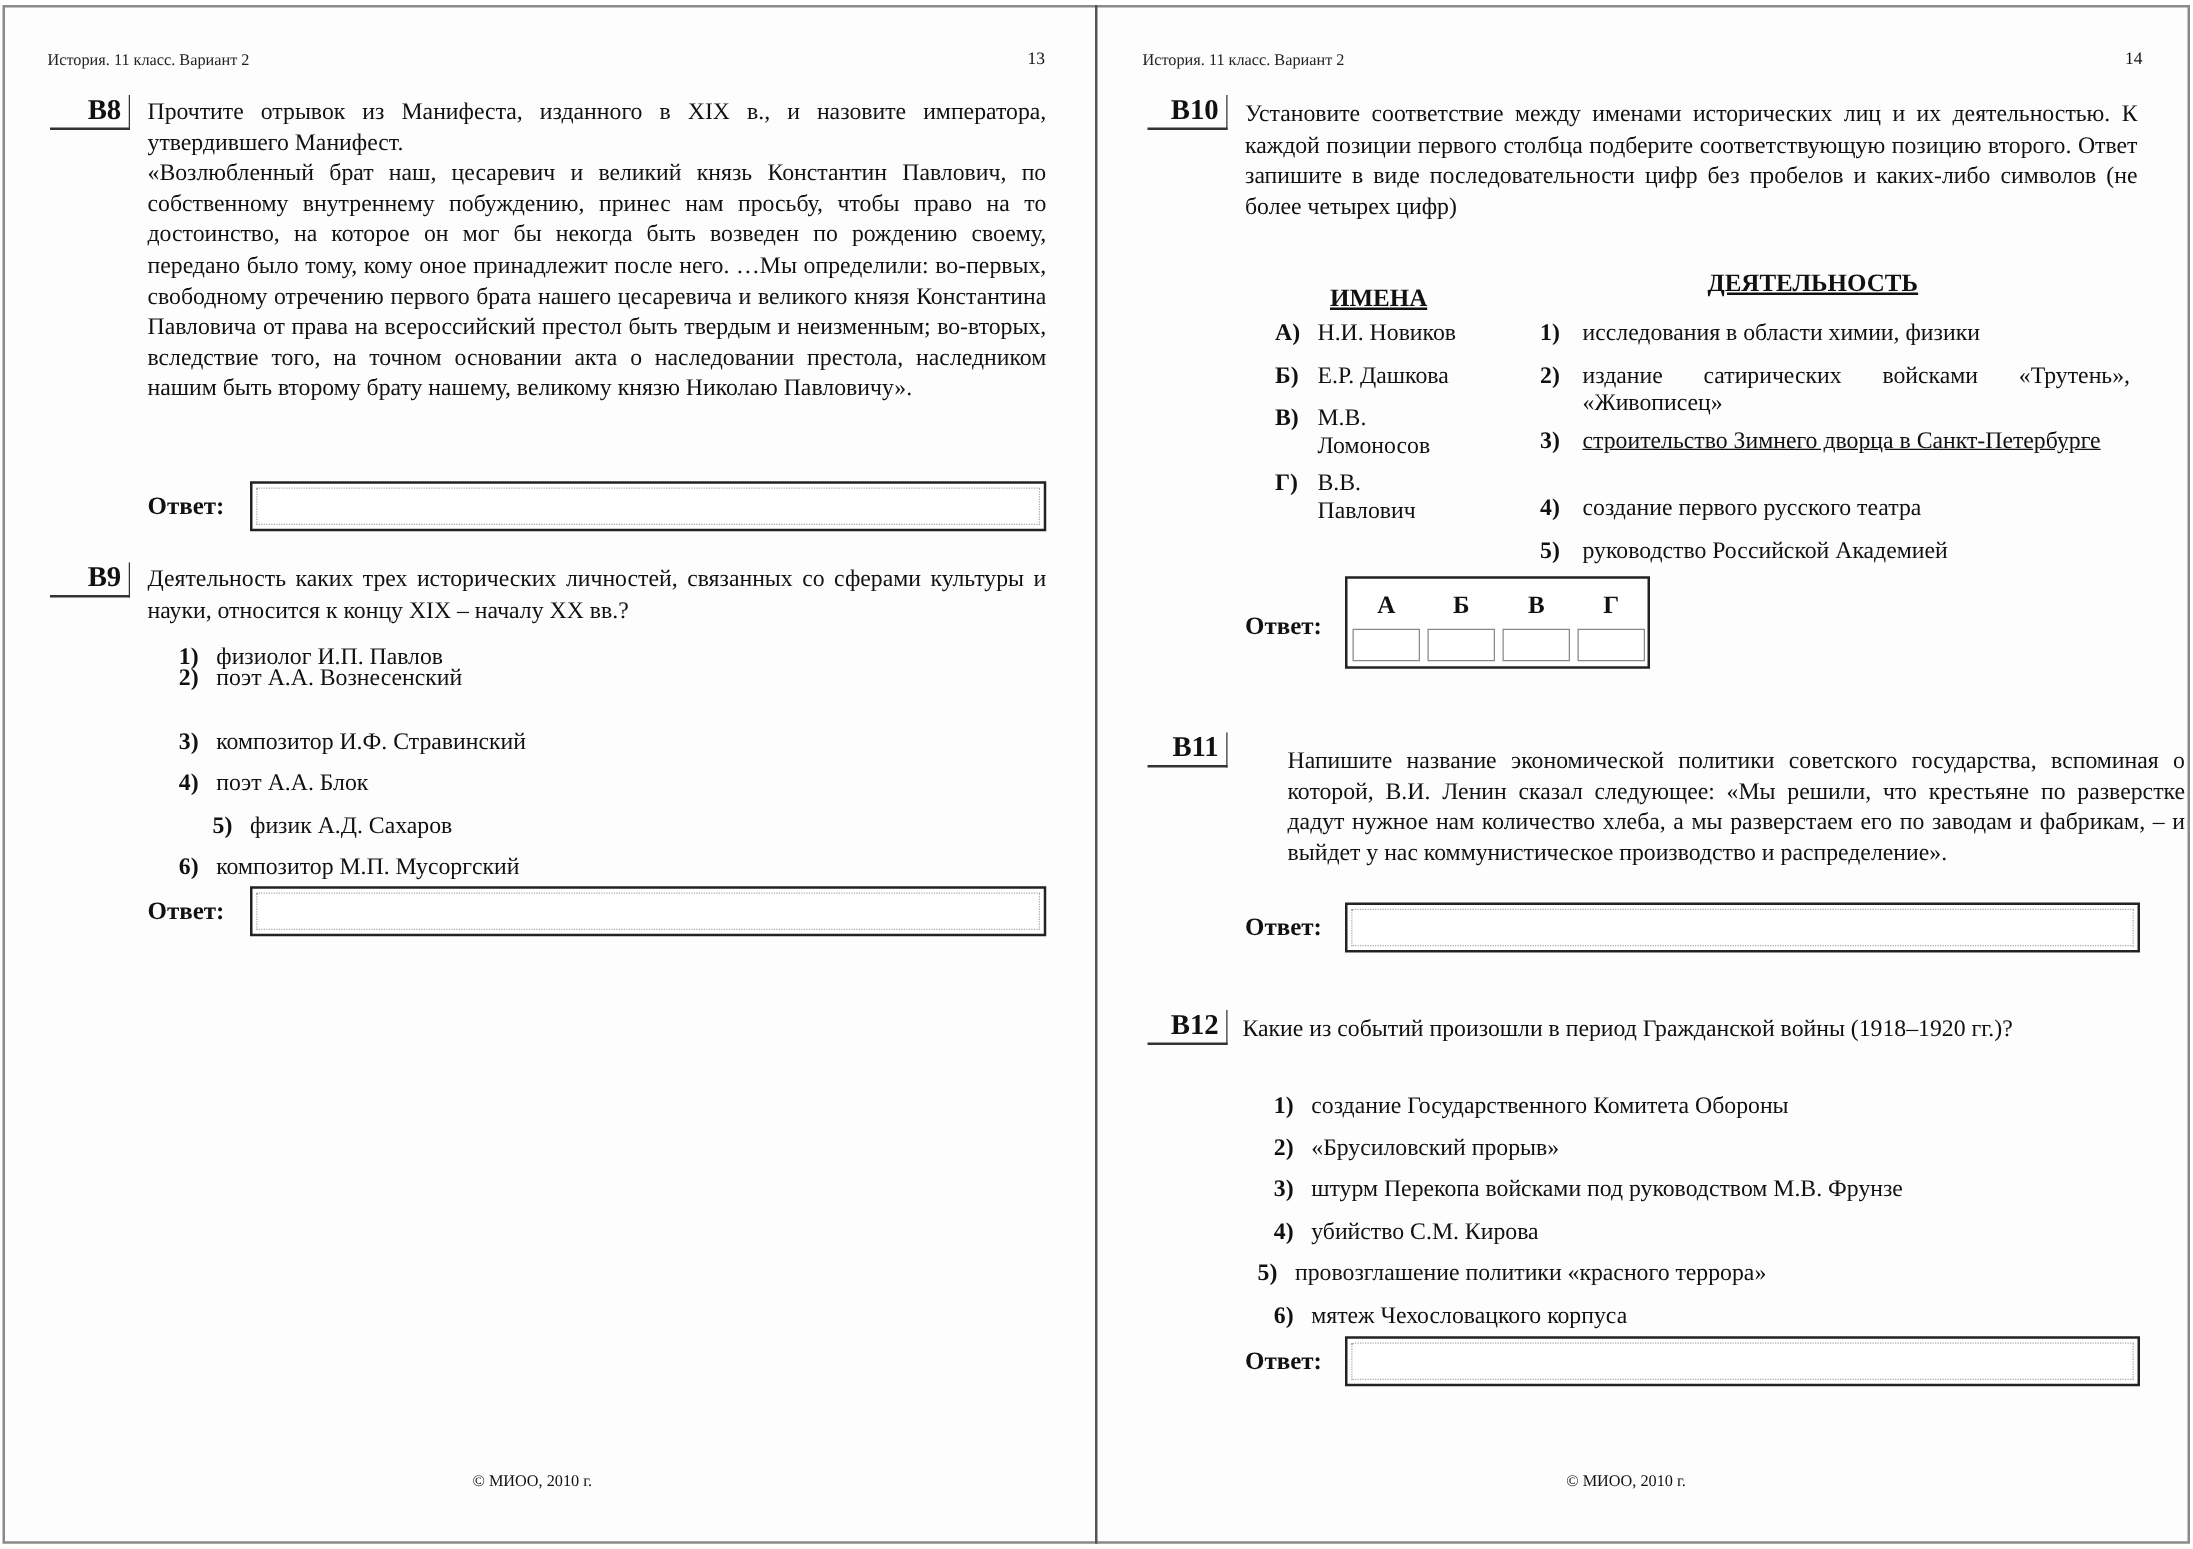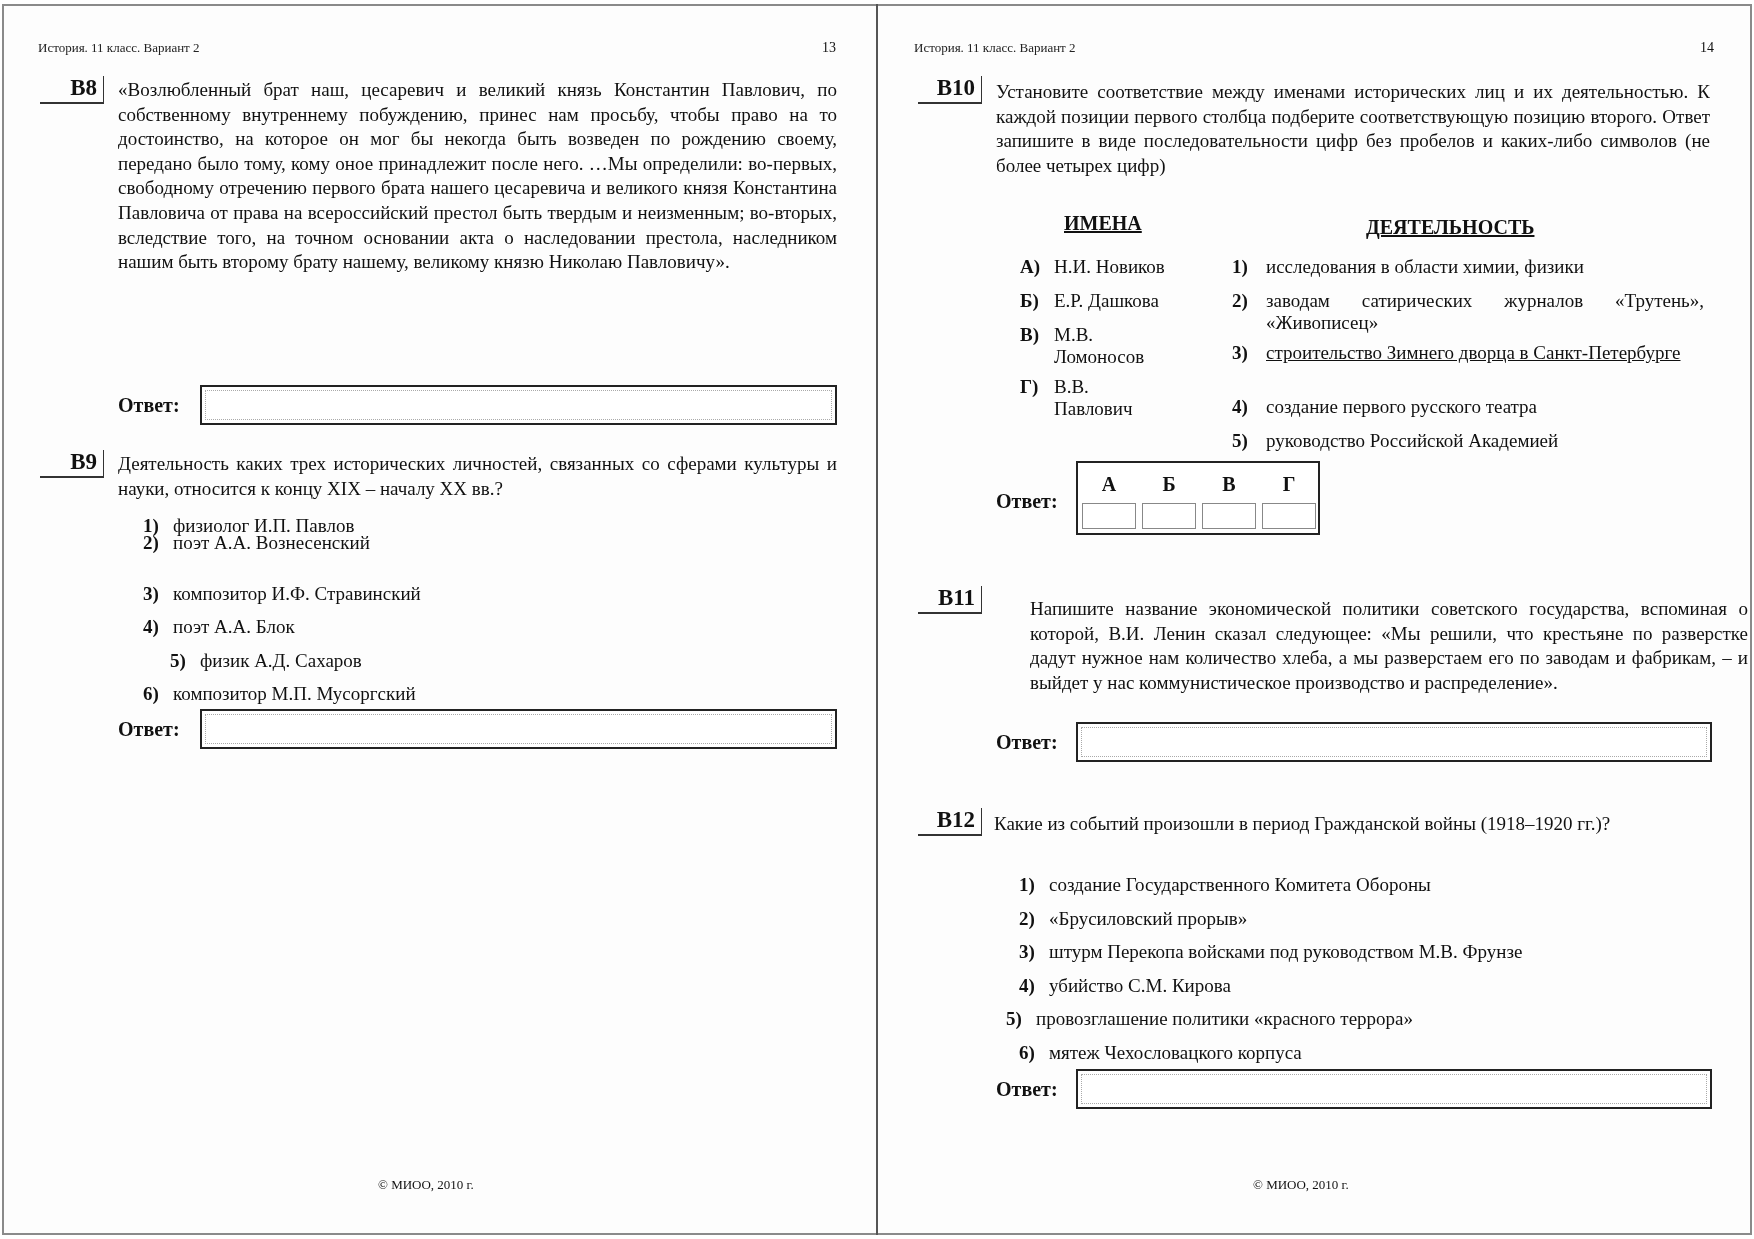--- a/index.html
+++ b/index.html
@@ -60,20 +60,21 @@
 <div class="frame"></div>
 <div class="divider"></div>
 
 <div class="page" id="page-left">
   <div class="run-head" style="left:38px;">История. 11 класс. Вариант 2</div>
   <div class="run-num" style="left:822px;">13</div>
 
   <div>
     <div class="task-label" style="left:40px; top:72px;">B8</div>
     <div class="task-text" style="left:118px; top:74px; width:719px;">
+      <p>Прочтите отрывок из Манифеста, изданного в XIX в., и назовите императора, утвердившего Манифест.</p>
       <p>«Возлюбленный брат наш, цесаревич и великий князь Константин Павлович, по собственному внутреннему побуждению, принес нам просьбу, чтобы право на то достоинство, на которое он мог бы некогда быть возведен по рождению своему, передано было тому, кому оное принадлежит после него. …Мы определили: во-первых, свободному отречению первого брата нашего цесаревича и великого князя Константина Павловича от права на всероссийский престол быть твердым и неизменным; во-вторых, вследствие того, на точном основании акта о наследовании престола, наследником нашим быть второму брату нашему, великому князю Николаю Павловичу».</p>
     </div>
     <div class="answer-label" style="left:118px; top:390px;">Ответ:</div>
     <div class="answer-box" style="left:200px; top:381px; width:637px; height:40px;">
         <div class="inner"></div>
       </div>
   </div>
 
   <div>
     <div class="task-label" style="left:40px; top:446px;">B9</div>
@@ -94,21 +95,21 @@
 </div>
 
 <div class="page" id="page-right">
   <div class="run-head" style="left:36px;">История. 11 класс. Вариант 2</div>
   <div class="run-num" style="left:822px;">14</div>
 
   <div>
     <div class="task-label" style="left:40px; top:72px;">B10</div>
     <div class="task-text" style="left:118px; top:76px; width:714px;">Установите соответствие между именами исторических лиц и их деятельностью. К каждой позиции первого столбца подберите соответствующую позицию второго. Ответ запишите в виде последовательности цифр без пробелов и каких-либо символов (не более четырех цифр)</div>
 
-    <div class="heading-u" style="left:186px; top:208px;">ИМЕНА</div>
+    <div class="heading-u" style="left:186px; top:224px;">ИМЕНА</div>
     <div class="heading-u" style="left:488px; top:212px;">ДЕЯТЕЛЬНОСТЬ</div>
 
     <div class="match-item" style="left:142px; top:252px; width:200px;">
         <b>А)</b>
         <span class="t" style="width:150px;">Н.И. Новиков</span>
       </div>
     <div class="match-item" style="left:142px; top:286px; width:200px;">
         <b>Б)</b>
         <span class="t" style="width:150px;">Е.Р. Дашкова</span>
       </div>
@@ -120,21 +121,21 @@
         <b>Г)</b>
         <span class="t" style="width:110px;">В.В. Павлович</span>
       </div>
 
     <div class="match-item" style="left:354px; top:252px; width:470px;">
         <b>1)</b>
         <span class="t" style="width:438px;">исследования в области химии, физики</span>
       </div>
     <div class="match-item" style="left:354px; top:286px; width:470px;">
         <b>2)</b>
-        <span class="t" style="width:438px;">заводам сатирических журналов «Трутень», «Живописец»</span>
+        <span class="t" style="width:438px;">издание сатирических войсками «Трутень», «Живописец»</span>
       </div>
     <div class="match-item" style="left:354px; top:338px; width:470px;">
         <b>3)</b>
         <span class="t" style="width:438px;text-decoration:underline;">строительство Зимнего дворца в Санкт-Петербурге</span>
       </div>
     <div class="match-item" style="left:354px; top:392px; width:470px;">
         <b>4)</b>
         <span class="t" style="width:438px;">создание первого русского театра</span>
       </div>
     <div class="match-item" style="left:354px; top:426px; width:470px;">

